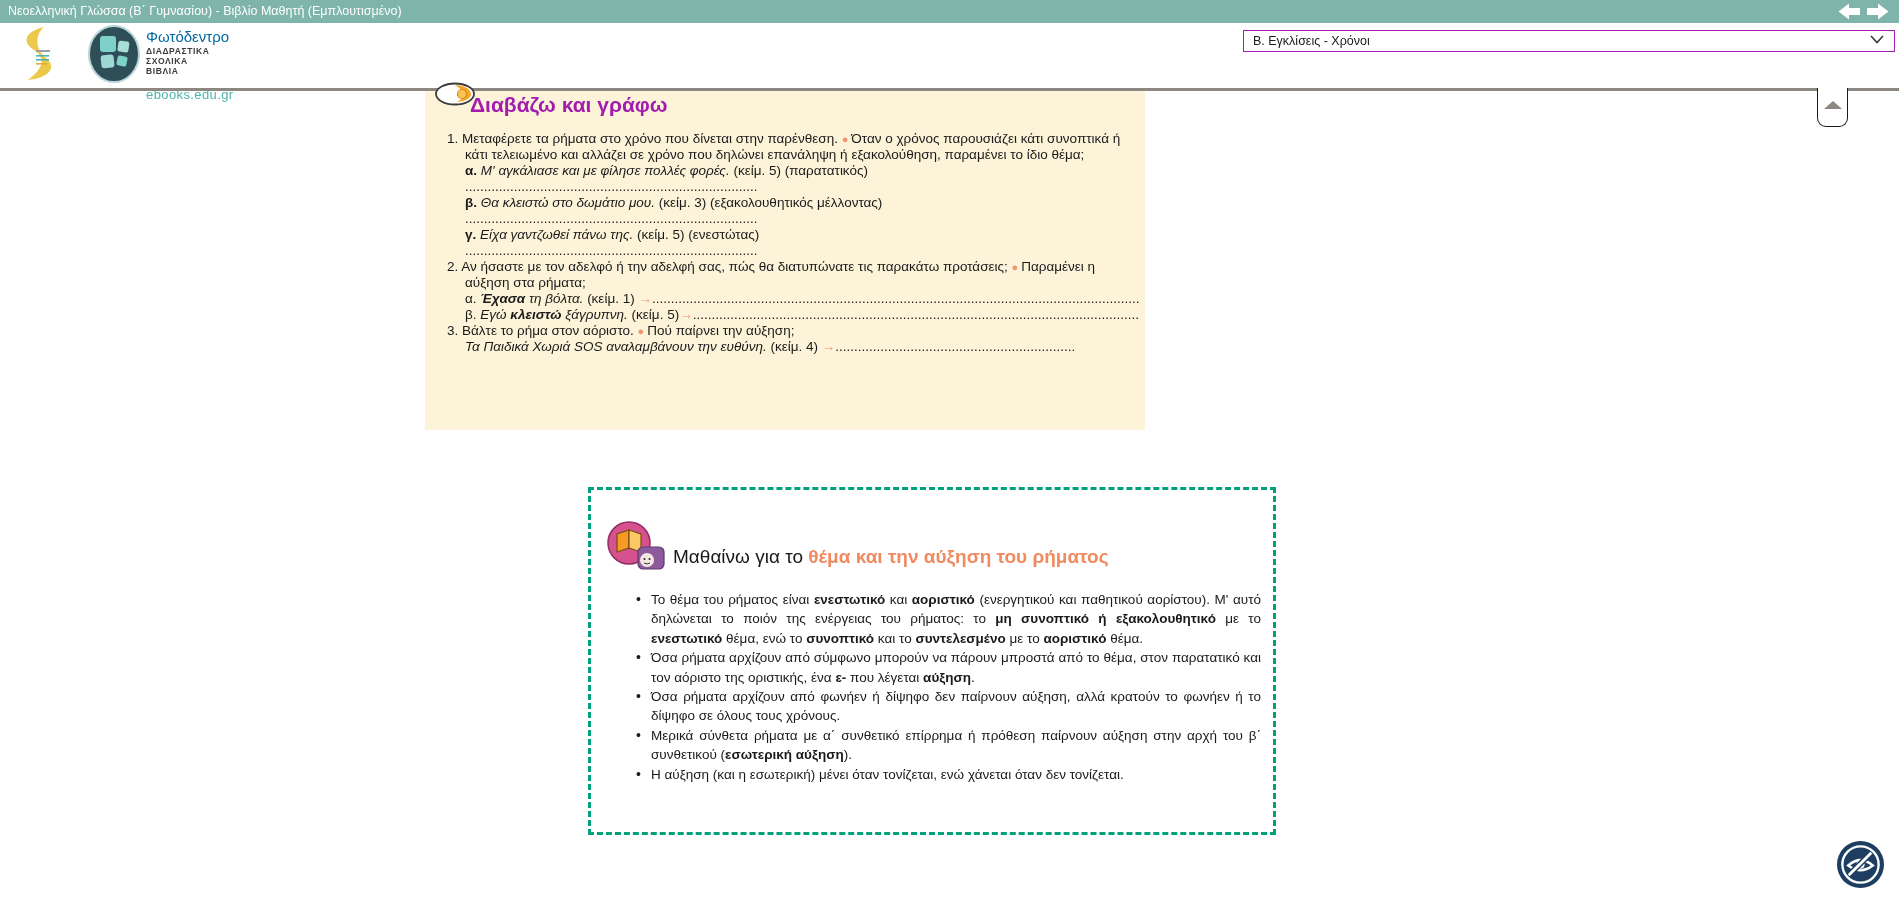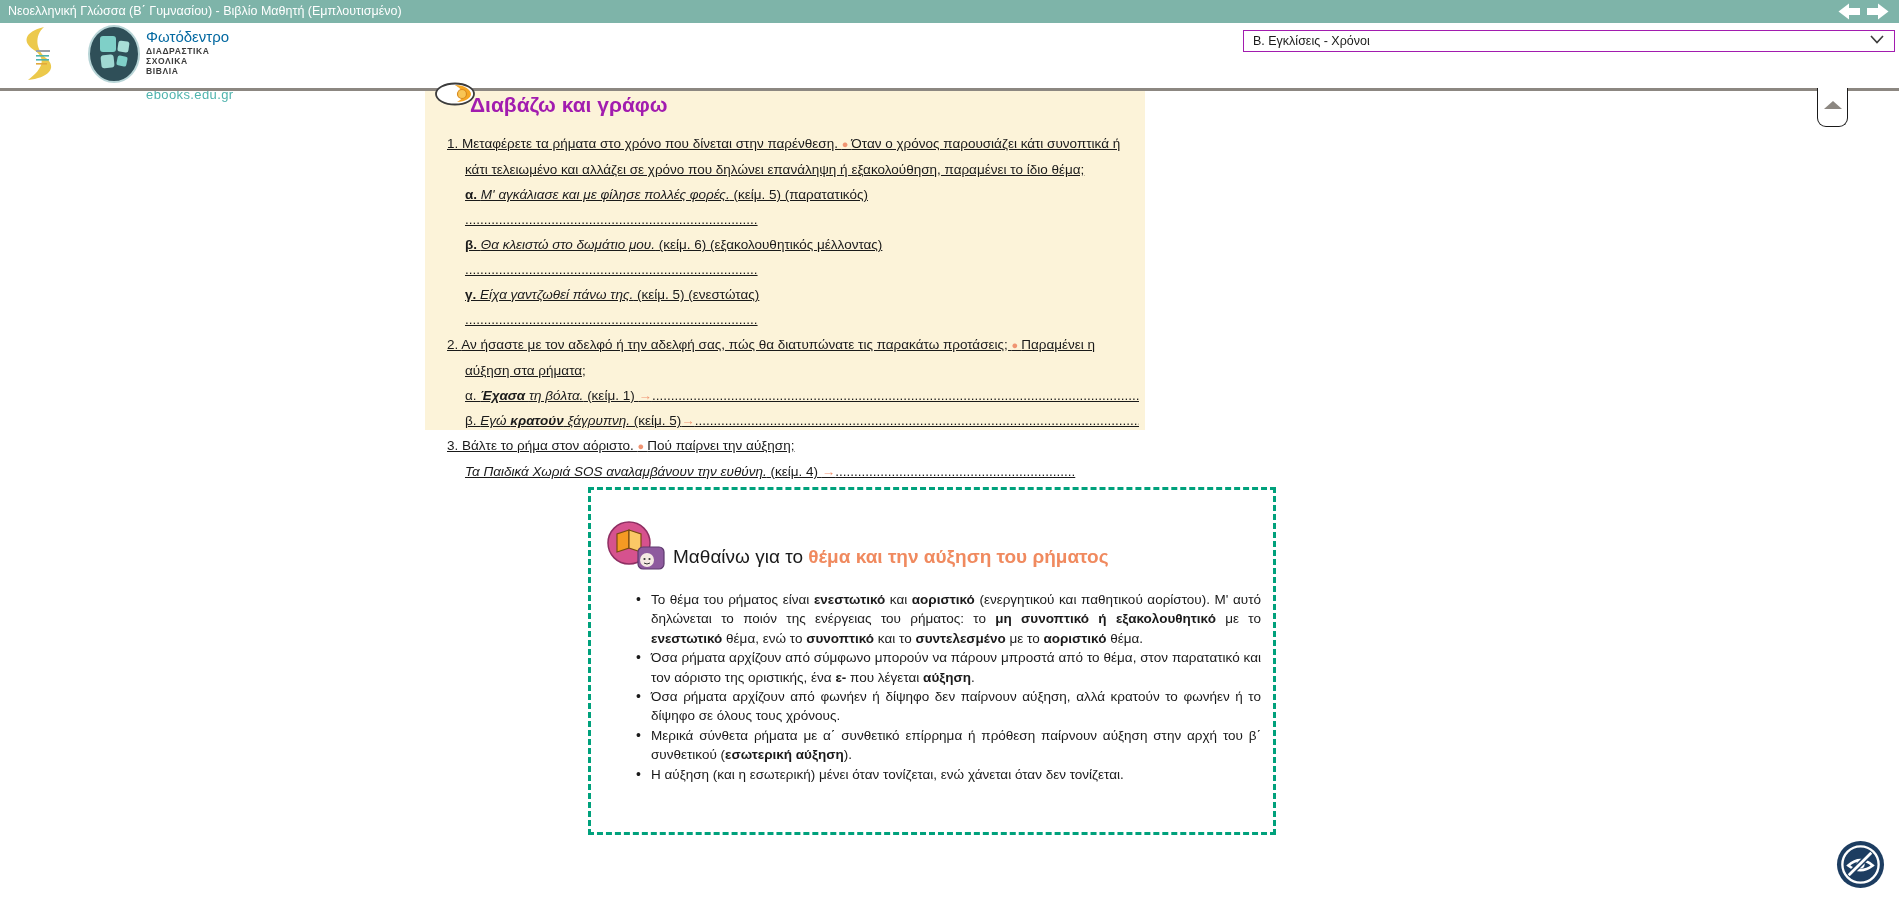--- a/index.html
+++ b/index.html
@@ -27,21 +27,21 @@
 
   
   #page-rule { left:0; top:88px; width:1899px; height:3px; background:#8c8781; }
   #scroll-top-tab { left:1817px; top:88px; width:31px; height:39px; background:#fff; border:1px solid #1a1a1a; border-top:none; border-radius:0 0 9px 9px; cursor:pointer; z-index:5; }
   #scroll-top-tab .tri { position:absolute; left:6px; top:13px; width:0; height:0; border-left:9px solid transparent; border-right:9px solid transparent; border-bottom:8px solid #8c8781; }
 
   
   #exercise-box { left:425px; top:91px; width:720px; height:339px; background:#fcf3d9; }
   #snail-icon { position:absolute; left:10px; top:-9px; }
   #exercise-heading { position:absolute; left:45px; top:2px; font-size:21px; font-weight:bold; color:#a21caf; }
-  #ex-lines { position:absolute; left:22px; top:40px; width:692px; font-size:13.5px; line-height:25px;text-decoration:underline; }
+  #ex-lines { position:absolute; left:22px; top:40px; width:692px; font-size:13.5px; line-height:16px; }
   .ex-p   { padding-left:18px; text-indent:-18px; }
   .ex-sub, .ex-dots { padding-left:18px; white-space:nowrap; overflow:hidden; }
   .b { font-weight:bold; }
   .i { font-style:italic; }
   .c-bullet { color:#f09472; font-size:11px; }
   .c-arrow  { color:#f09472; }
 
   
   #learn-box { left:588px; top:487px; width:688px; height:348px; border:3px dashed #00a17c; background:#fff; }
   #learn-icon { position:absolute; left:14px; top:30px; }
@@ -109,27 +109,27 @@
   <svg id="snail-icon" width="40" height="24" viewBox="0 0 40 24">
     <ellipse cx="20" cy="12" rx="19" ry="10.5" fill="#ffffff" stroke="#3c3c3c" stroke-width="1.8"></ellipse>
     <path d="M20,3 C30,3 36,8 36,12 C36,16 30,20 22,20 C28,17 30,13 27,9 C24,5 21,4 20,3 Z" fill="#f5a623"></path>
     <circle cx="27" cy="12" r="4.5" fill="#f8c555" stroke="#d88a1e" stroke-width="1.2"></circle>
   </svg>
   <div id="exercise-heading">Διαβάζω και γράφω</div>
   <div id="ex-lines">
       <div class="ex-line ex-p"><span>1. </span><span>Μεταφέρετε τα ρήματα στο χρόνο που δίνεται στην παρένθεση. </span><span class="c-bullet">● </span><span>Όταν ο χρόνος παρουσιάζει κάτι συνοπτικά ή κάτι τελειωμένο και αλλάζει σε χρόνο που δηλώνει επανάληψη ή εξακολούθηση, παραμένει το ίδιο θέμα;</span></div>
       <div class="ex-line ex-sub"><span class="b">α. </span><span class="i">Μ' αγκάλιασε και με φίλησε πολλές φορές.</span><span> (κείμ. 5) (παρατατικός)</span></div>
       <div class="ex-line ex-dots"><span>..............................................................................</span></div>
-      <div class="ex-line ex-sub"><span class="b">β. </span><span class="i">Θα κλειστώ στο δωμάτιο μου.</span><span> (κείμ. 6) (εξακολουθητικός μέλλοντας)</span></div>
+      <div class="ex-line ex-sub"><span class="b">β. </span><span class="i">Θα κλειστώ στο δωμάτιο μου.</span><span> (κείμ. 3) (εξακολουθητικός μέλλοντας)</span></div>
       <div class="ex-line ex-dots"><span>..............................................................................</span></div>
       <div class="ex-line ex-sub"><span class="b">γ. </span><span class="i">Είχα γαντζωθεί πάνω της.</span><span> (κείμ. 5) (ενεστώτας)</span></div>
       <div class="ex-line ex-dots"><span>..............................................................................</span></div>
       <div class="ex-line ex-p"><span>2. </span><span>Αν ήσαστε με τον αδελφό ή την αδελφή σας, πώς θα διατυπώνατε τις παρακάτω προτάσεις; </span><span class="c-bullet">● </span><span>Παραμένει η αύξηση στα ρήματα;</span></div>
       <div class="ex-line ex-sub"><span>α. </span><span class="b i">Έχασα </span><span class="i">τη βόλτα.</span><span> (κείμ. 1) </span><span class="c-arrow">→</span><span>..........................................................................................................................................</span></div>
-      <div class="ex-line ex-sub"><span>β. </span><span class="i">Εγώ </span><span class="b i">κρατούν</span><span class="i"> ξάγρυπνη.</span><span> (κείμ. 5)</span><span class="c-arrow">→</span><span>........................................................................................................................................</span></div>
+      <div class="ex-line ex-sub"><span>β. </span><span class="i">Εγώ </span><span class="b i">κλειστώ</span><span class="i"> ξάγρυπνη.</span><span> (κείμ. 5)</span><span class="c-arrow">→</span><span>........................................................................................................................................</span></div>
       <div class="ex-line ex-p"><span>3. </span><span>Βάλτε το ρήμα στον αόριστο. </span><span class="c-bullet">● </span><span>Πού παίρνει την αύξηση;</span></div>
       <div class="ex-line ex-sub"><span class="i">Τα Παιδικά Χωριά SOS αναλαμβάνουν την ευθύνη.</span><span> (κείμ. 4) </span><span class="c-arrow">→</span><span>................................................................</span></div>
     </div>
 </div>
 
 <div id="learn-box" class="abs">
   <svg id="learn-icon" width="62" height="56" viewBox="0 0 62 56">
     <circle cx="24" cy="23" r="21" fill="#d6528e" stroke="#8f2f63" stroke-width="1.5"></circle>
     <path d="M24,10 L12,14 L12,32 L24,28 Z" fill="#f59a23" stroke="#7a4a12" stroke-width="1.2"></path>
     <path d="M24,10 L36,14 L36,32 L24,28 Z" fill="#fbc866" stroke="#7a4a12" stroke-width="1.2"></path>

